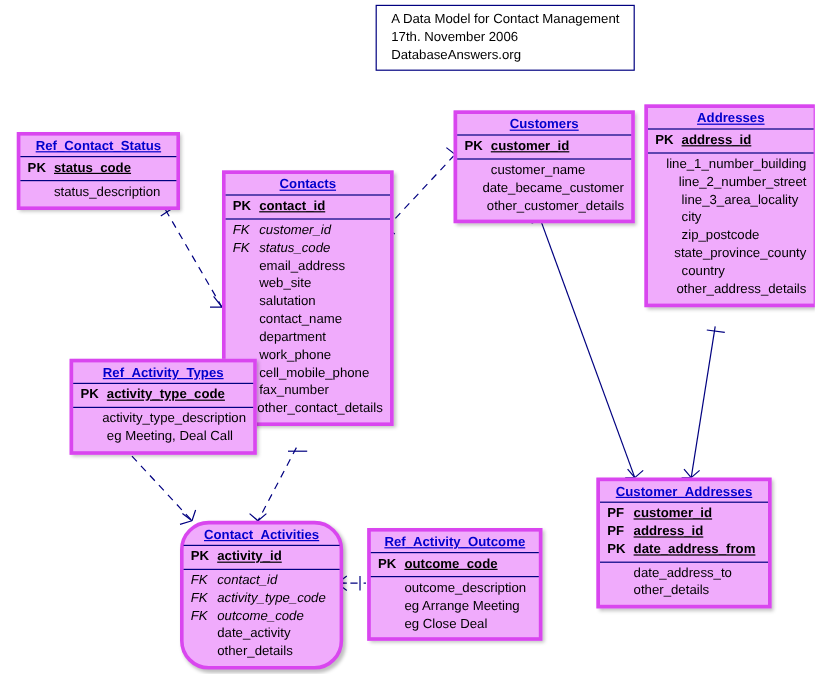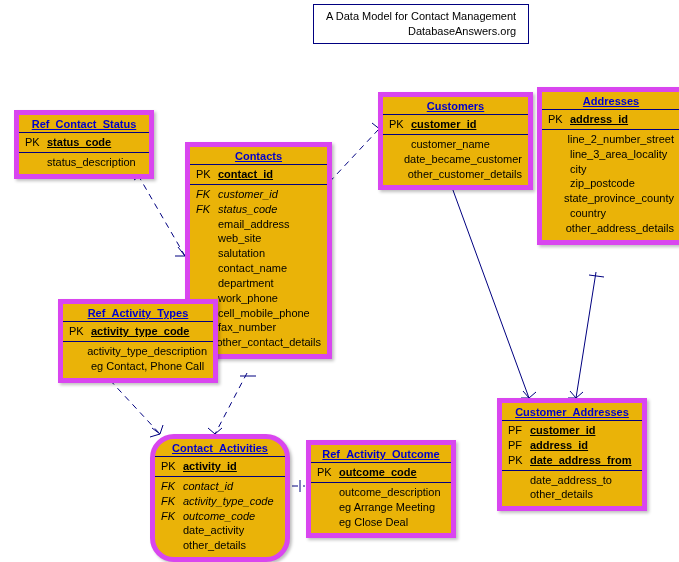--- a/index.html
+++ b/index.html
@@ -9,30 +9,30 @@
     font-family: Arial, Helvetica, sans-serif;
     font-size: 11px;
     width: 679px;
     height: 562px;
     position: relative;
     overflow: hidden;
   }
   .title-box {
     position: absolute;
     border: 1px solid #000080;
-    text-align: right;
+    text-align: left;
     padding: 4px 12px;
     line-height: 1.35;
     background: #fff;
   }
   .title-box div { color: #000; }
   .entity {
     position: absolute;
-    border: 5px solid #d946ef;
-    background: #eab308;
+    border: 3px solid #d946ef;
+    background: #f0abfc;
     box-shadow: 2px 2px 3px rgba(0,0,0,0.25);
   }
   .entity-title {
     text-align: center;
     color: #0000cc;
     font-weight: bold;
     text-decoration: underline;
     padding: 3px 6px 2px;
     border-bottom: 1px solid #000080;
     white-space: nowrap;
@@ -43,21 +43,21 @@
   .row {
     display: flex;
     align-items: baseline;
     padding: 0 6px;
     line-height: 1.35;
     white-space: nowrap;
   }
   .key {
     display: inline-block;
     width: 22px;
-    font-weight: normal;
+    font-weight: bold;
     color: #000;
   }
   .key.fk { font-style: italic; font-weight: normal; }
   .attr { color: #000; }
   .attr.pk { font-weight: bold; text-decoration: underline; }
   .attr.fk { font-style: italic; }
   .hr { border-top: 1px solid #000080; margin: 2px 0; }
   svg.connectors {
     position: absolute;
     left: 0; top: 0;
@@ -96,20 +96,21 @@
     <path d="M 443 186 L 458 180"></path>
 
     <path d="M 596 272 L 576 398"></path>
     <path d="M 570 391 L 576 398 M 583 392 L 576 398 M 568 398 L 576 398"></path>
     <path d="M 589 275 L 604 277"></path>
   </g>
 </svg>
 
 <div class="title-box" style="left:313px; top:4px;">
   <div>A Data Model for Contact Management</div>
+  <div>17th. November 2006</div>
   <div>DatabaseAnswers.org</div>
 </div>
 
 <div class="entity" style="left:14px; top:110px; width:130px;">
   <div class="entity-title">Ref_Contact_Status</div>
   <div class="entity-body">
       <div class="row">
         <span class="key">PK</span>
         <span class="attr pk">status_code</span>
       </div>
@@ -202,20 +203,24 @@
 <div class="entity" style="left:537px; top:87px; width:138px;">
   <div class="entity-title">Addresses</div>
   <div class="entity-body">
       <div class="row">
         <span class="key">PK</span>
         <span class="attr pk">address_id</span>
       </div>
       <div class="hr"></div>
       <div class="row">
         <span class="key"></span>
+        <span class="attr">line_1_number_building</span>
+      </div>
+      <div class="row">
+        <span class="key"></span>
         <span class="attr">line_2_number_street</span>
       </div>
       <div class="row">
         <span class="key"></span>
         <span class="attr">line_3_area_locality</span>
       </div>
       <div class="row">
         <span class="key"></span>
         <span class="attr">city</span>
       </div>
@@ -245,21 +250,21 @@
         <span class="key">PK</span>
         <span class="attr pk">activity_type_code</span>
       </div>
       <div class="hr"></div>
       <div class="row">
         <span class="key"></span>
         <span class="attr">activity_type_description</span>
       </div>
       <div class="row">
         <span class="key"></span>
-        <span class="attr">eg Contact, Phone Call</span>
+        <span class="attr">eg Meeting, Deal Call</span>
       </div>
     </div>
 </div>
 
 <div class="entity" style="left:150px; top:434px; width:130px;border-radius:24px;">
   <div class="entity-title">Contact_Activities</div>
   <div class="entity-body">
       <div class="row">
         <span class="key">PK</span>
         <span class="attr pk">activity_id</span>

